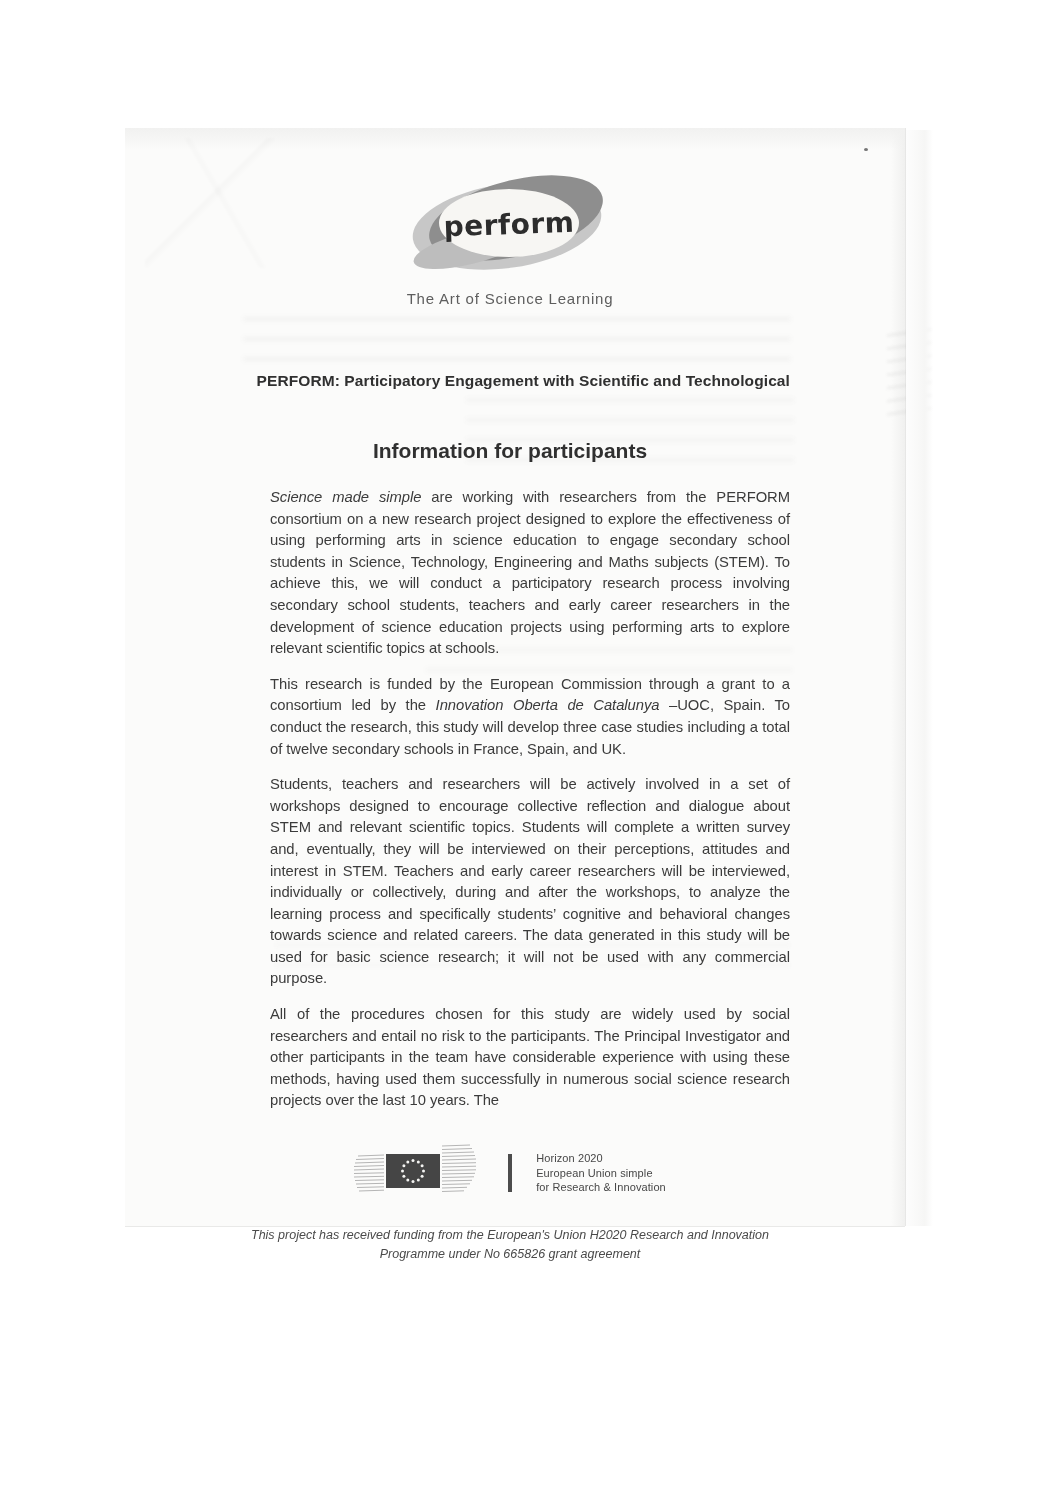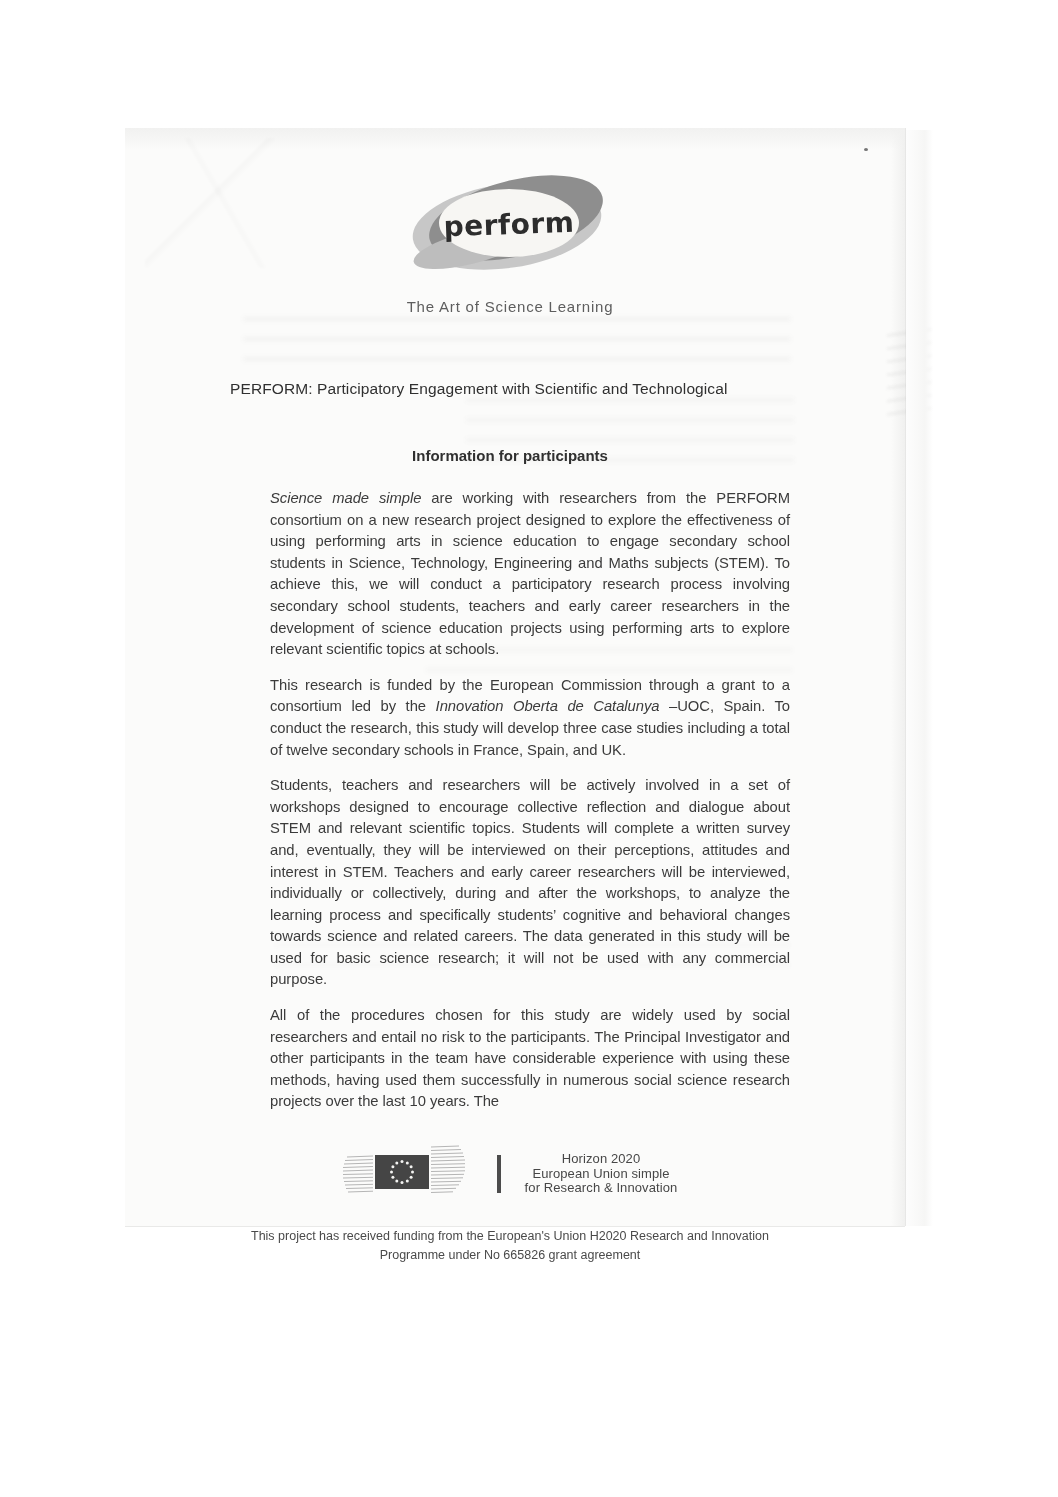--- a/index.html
+++ b/index.html
@@ -36,42 +36,42 @@
   .ghost.g3{left:300px;top:505px;width:368px;height:40px;opacity:.35;}
   .ghost.g4{left:150px;top:800px;width:515px;height:48px;opacity:.3;}
   .edge-marks{
     position:absolute;left:762px;top:196px;width:44px;height:92px;opacity:.5;filter:blur(1.5px);
     background:repeating-linear-gradient(172deg,rgba(90,90,90,0) 0 10px,rgba(90,90,90,.14) 10px 13px);
   }
   .content{position:absolute;left:105px;top:0;width:560px;}
   .logo-block{margin:46px auto 0;width:196px;}
   .logo-svg{display:block;}
   .tagline{
-    margin-top:28px;text-align:center;font-size:15px;color:#5e5e5e;letter-spacing:.8px;
+    margin-top:20px;text-align:center;font-size:15px;color:#5e5e5e;letter-spacing:.8px;
   }
   .doc-title{
-    margin-top:62px;text-align:left;font-weight:normal;font-size:15.5px;
+    margin-top:62px;text-align:right;font-weight:bold;font-size:15.5px;
     line-height:24px;color:#303030;letter-spacing:.1px;
   }
   .section-heading{
-    margin-top:46px;text-align:center;font-weight:bold;font-size:15px;color:#303030;
+    margin-top:46px;text-align:center;font-weight:bold;font-size:21px;color:#303030;
   }
   .body-copy{margin-top:24px;margin-left:40px;}
   .body-copy p{
     margin:0 0 14px 0;font-size:14.8px;line-height:21.6px;text-align:justify;
     color:#3b3b3b;letter-spacing:-.05px;
   }
   .body-copy p em{font-style:italic;}
   .eu-row{
     margin-top:30px;display:flex;align-items:center;justify-content:center;gap:0;
   }
   .eu-bar{width:4px;height:38px;background:#4c4c4c;margin:0 24px 0 22px;}
-  .eu-text{font-size:13px;line-height:14.5px;color:#474747;letter-spacing:.1px;text-align:center;}
+  .eu-text{font-size:11px;line-height:14.5px;color:#474747;letter-spacing:.1px;}
   .footer-note{
-    margin:22px auto 0;max-width:545px;text-align:center;
+    margin:22px auto 0;max-width:545px;text-align:center;font-style:italic;
     font-size:12.5px;line-height:19px;color:#4a4a4a;
   }
 </style>
 </head>
 <body>
 
 <div class="paper">
   <div class="crease"></div>
   <div class="speck"></div>
   <div class="ghost g1"></div>

